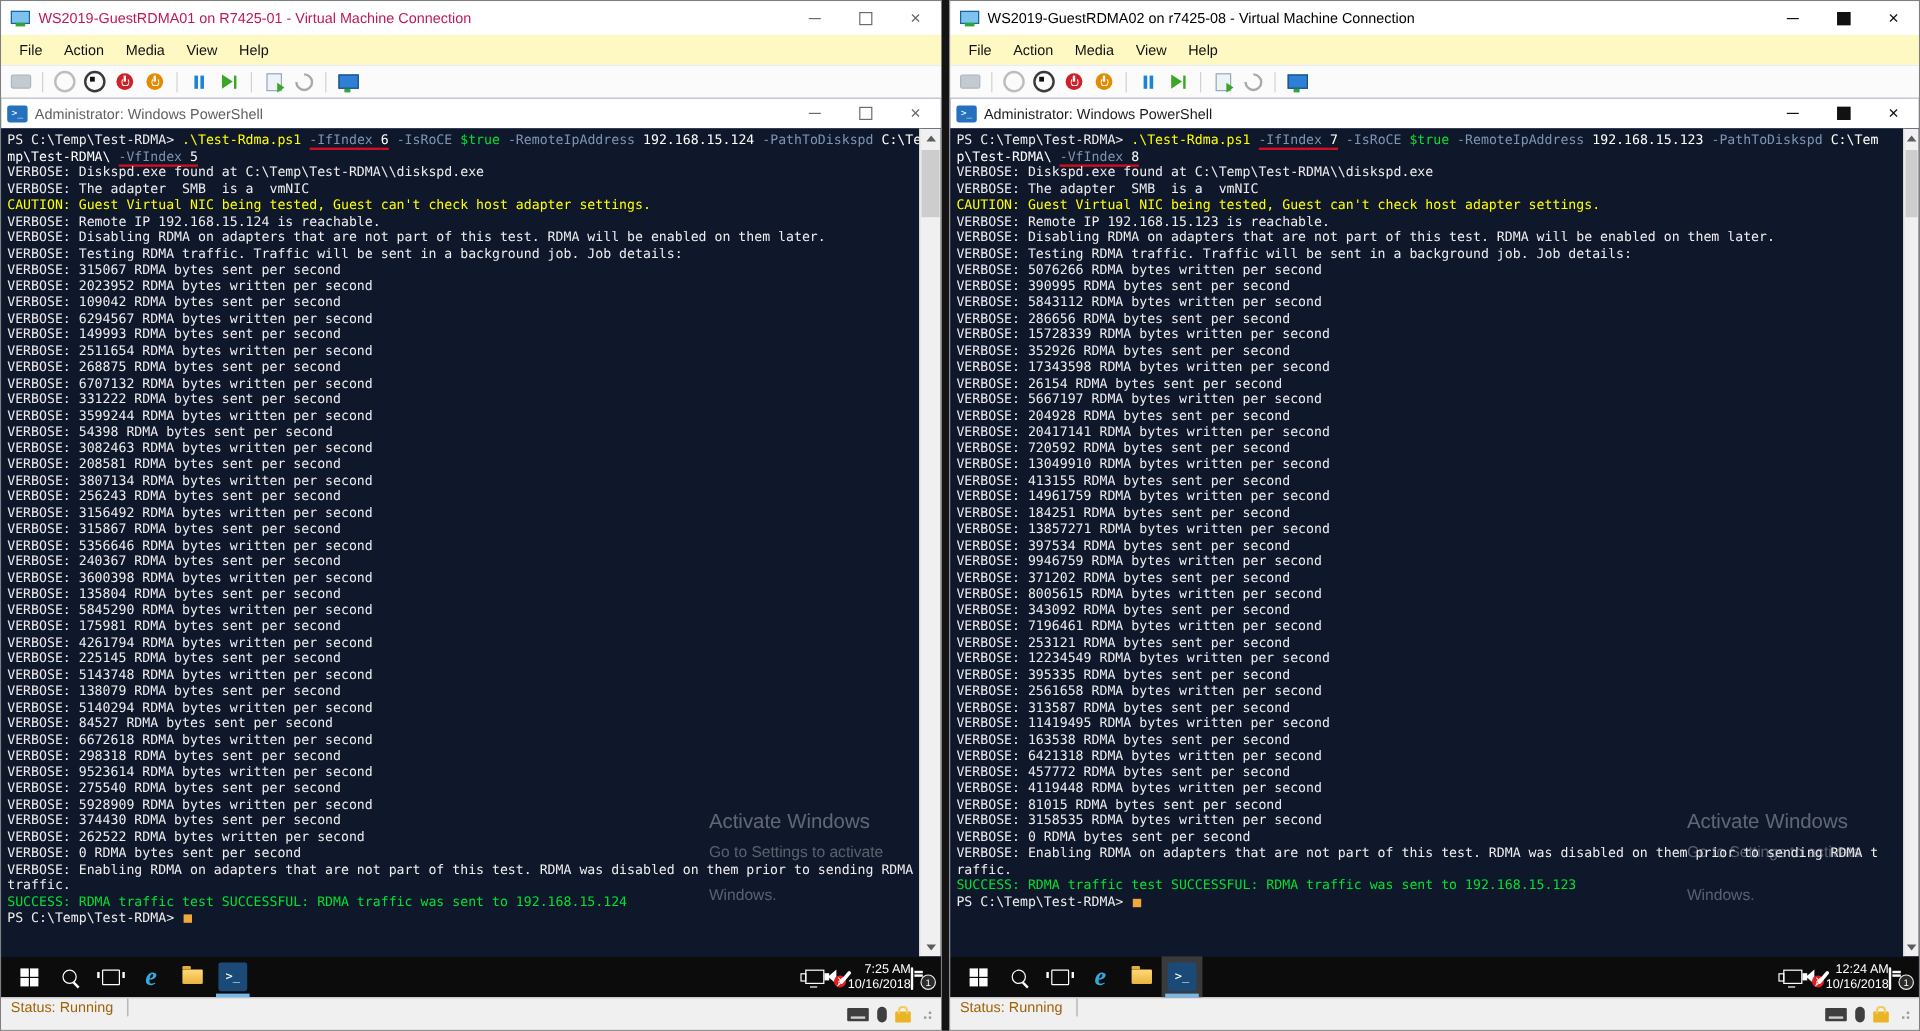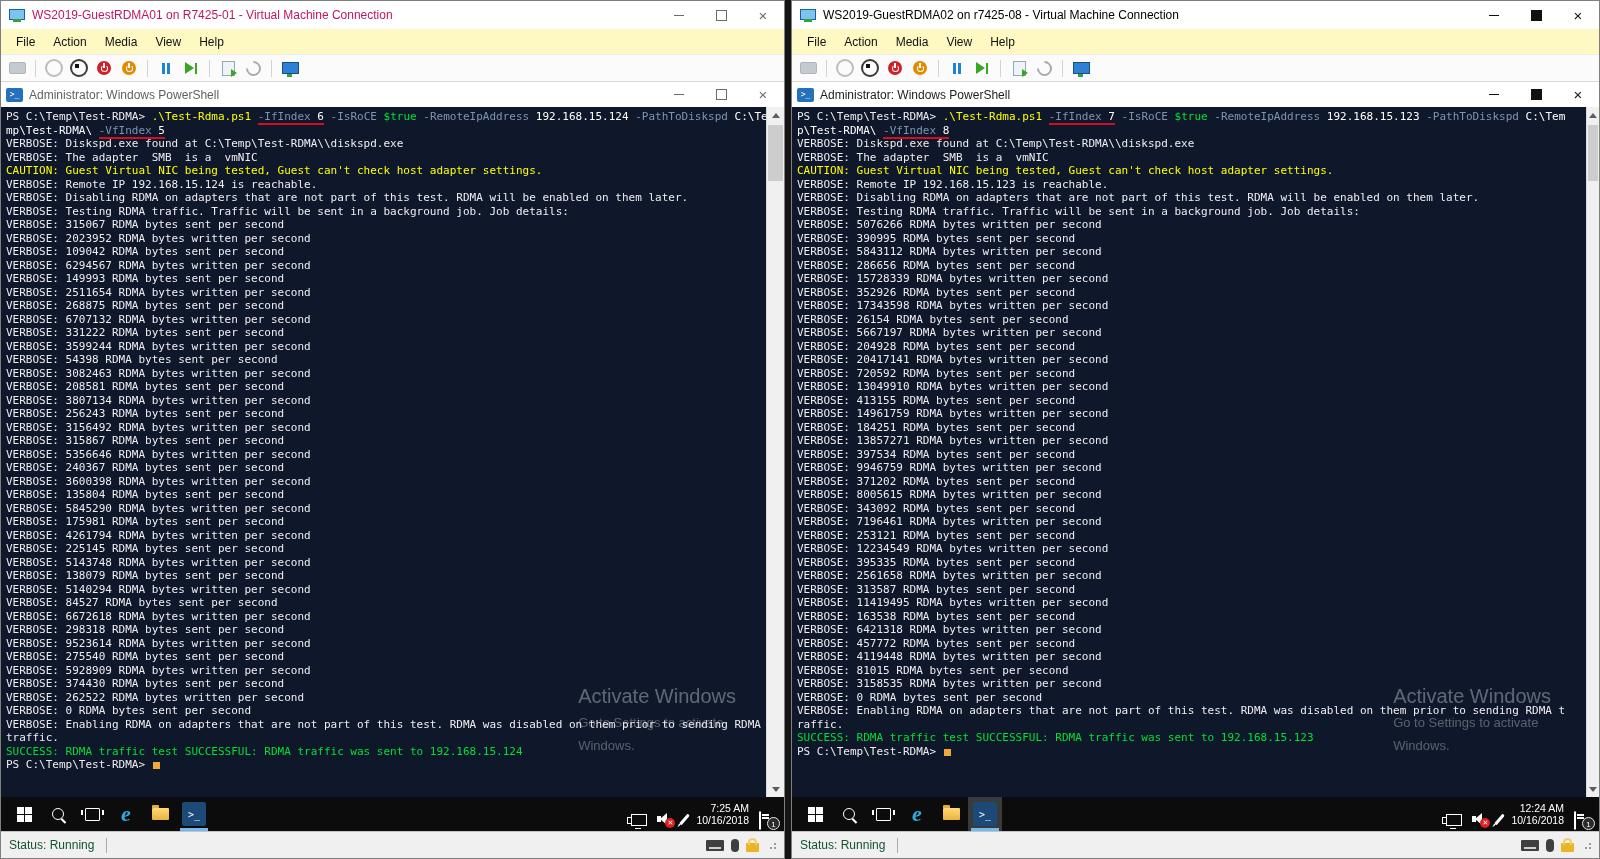--- a/index.html
+++ b/index.html
@@ -70,23 +70,23 @@
   #vm-right .clines{right:13px}
   .cline{height:13.5px}
   .yel{color:#ffff00}
   .grn{color:#00e032}
   .par{color:#7e95b4}
   .wht{color:#ffffff}
   .u{border-bottom:2px solid #cf1020}
   .cursor{display:inline-block;width:7px;height:7px;background:#f0a73c;vertical-align:-1px;margin-left:1px}
 
   .watermark{position:absolute;right:48px;bottom:44px;pointer-events:none;text-align:left}
-  .wm1{font-size:20px;color:rgba(210,215,220,0.42)}
+  .wm1{font-size:17px;color:rgba(210,215,220,0.42)}
   .wm2{font-size:13px;color:rgba(210,215,220,0.38);margin-top:7px}
-  .wm3{font-size:13px;color:rgba(210,215,220,0.38);margin-top:8px}
+  .wm3{font-size:13px;color:rgba(210,215,220,0.38);margin-top:21px}
 
   .scrollbar{position:absolute;top:0;right:0;bottom:0;width:17px;background:#f0f0f0;border-left:1px solid #dcdcdc}
   .scrollbar.cut{width:12px}
   .sb-arrow{position:absolute;left:0;right:0;height:16px;display:flex;align-items:center;justify-content:center}
   .sb-up{top:0}.sb-down{bottom:0}
   .tri-up{width:0;height:0;border-left:4px solid transparent;border-right:4px solid transparent;border-bottom:5px solid #5c5c5c}
   .tri-down{width:0;height:0;border-left:4px solid transparent;border-right:4px solid transparent;border-top:5px solid #5c5c5c}
   .sb-thumb{position:absolute;left:1px;right:1px;top:18px;height:56px;background:#cdcdcd}
 
   
@@ -100,41 +100,41 @@
   .tview::before{content:"";position:absolute;left:-5px;top:1px;width:2px;height:5px;background:#fff}
   .tview::after{content:"";position:absolute;right:-5px;top:1px;width:2px;height:5px;background:#fff}
   .ie-e{font-family:"Liberation Serif",serif;font-style:italic;font-weight:bold;font-size:22px;color:#32aadc;line-height:1}
   .folder{width:17px;height:12px;background:linear-gradient(#ffd976,#eab33f);border-radius:1px;position:relative}
   .folder::before{content:"";position:absolute;left:0;top:-3px;width:7px;height:3px;background:#e4ad39;border-radius:1px 1px 0 0}
   .ps-tile{width:24px;height:24px;background:#1c4a78;border-radius:2px;color:#fff;
            font-family:"DejaVu Sans Mono",monospace;font-size:10px;display:flex;align-items:center;justify-content:center}
   .tbi.active{background:#3a3a3a}
   .tbi .underline{position:absolute;left:3px;right:3px;bottom:0;height:3px;background:#76b9ed}
 
-  .tray{margin-left:auto;display:flex;align-items:flex-end;gap:10px;padding-right:2px}
+  .tray{margin-left:auto;display:flex;align-items:center;padding-right:2px}
   .net{width:14px;height:10px;border:1.5px solid #fff;position:relative}
   .net::after{content:"";position:absolute;left:3px;bottom:-4px;width:6px;height:1.5px;background:#fff}
   .net::before{content:"";position:absolute;left:-5px;top:2px;width:3px;height:5px;border:1px solid #fff}
   .vol{position:relative;width:16px;height:14px}
   .vol .sp{position:absolute;left:0;top:4px;width:4px;height:6px;background:#fff}
   .vol .tr{position:absolute;left:3px;top:1px;width:0;height:0;border-right:7px solid #fff;border-top:6px solid transparent;border-bottom:6px solid transparent}
   .vol .x{position:absolute;right:-2px;bottom:-2px;width:10px;height:10px;border-radius:50%;background:#e02020;color:#fff;
           font-size:7px;line-height:10px;text-align:center}
   .pen{width:3px;height:13px;background:#fff;border-radius:1.5px;transform:rotate(40deg);position:relative}
   .pen::after{content:"";position:absolute;left:0;bottom:-4px;width:0;height:0;border-left:1.5px solid transparent;border-right:1.5px solid transparent;border-top:4px solid #fff}
   .clock{color:#fff;font-size:10.5px;line-height:12px;text-align:right}
   .acenter{position:relative;width:17px;height:14px}
   .acenter .bub{width:14px;height:12px;border:1.5px solid #fff;border-radius:2px;position:relative}
   .acenter .bub::after{content:"";position:absolute;left:2px;top:2px;width:7px;height:1.5px;background:#fff;box-shadow:0 3px 0 #fff}
   .badge{position:absolute;right:-4px;bottom:-4px;width:13px;height:13px;border-radius:50%;background:#2b2b2b;
          border:1.5px solid #e8e8e8;color:#fff;font-size:8px;line-height:13px;text-align:center;box-sizing:border-box}
 
   
   .statusbar{height:26px;flex:0 0 auto;background:#f0f0f0;border-top:1px solid #c4c4c4;
-             display:flex;align-items:center;font-size:12px;color:#14532d;padding-left:8px}
+             display:flex;font-size:12px;color:#a16207;padding-left:8px}
   .status-sep{width:1px;height:15px;background:#ababab;margin-left:12px}
   .status-right{margin-left:auto;display:flex;align-items:center;gap:7px;padding-right:8px}
   .kbd{width:18px;height:11px;background:#3f3f3f;border-radius:1px;position:relative}
   .kbd::after{content:"";position:absolute;left:3px;bottom:2px;width:12px;height:2px;background:#cfcfcf}
   .usb{width:8px;height:13px;background:#3f3f3f;border-radius:4px}
   .lock{width:13px;height:9px;background:#eab424;border-radius:1px;position:relative;margin-top:5px}
   .lock::before{content:"";position:absolute;left:2px;top:-5px;width:9px;height:7px;border:2px solid #f2cd64;border-bottom:none;border-radius:5px 5px 0 0;box-sizing:border-box}
   .grip{width:8px;height:8px;position:relative;margin-left:2px}
   .grip i{position:absolute;width:2px;height:2px;background:#9a9a9a}
   .grip i:nth-child(1){right:0;bottom:0}.grip i:nth-child(2){right:4px;bottom:0}

